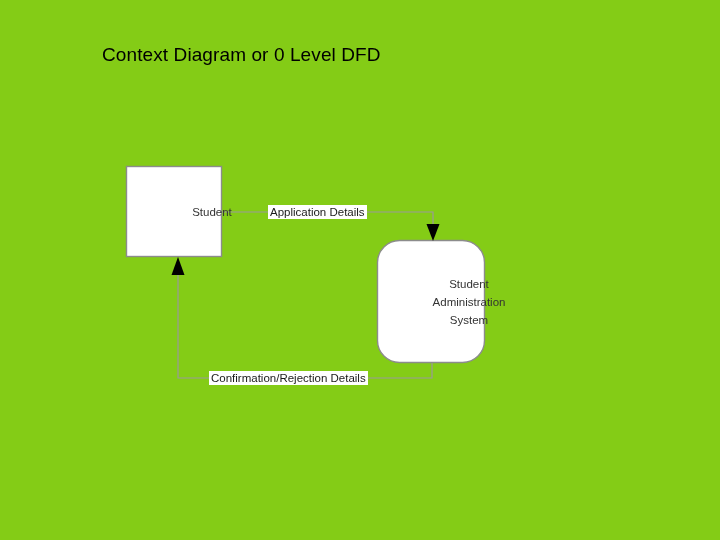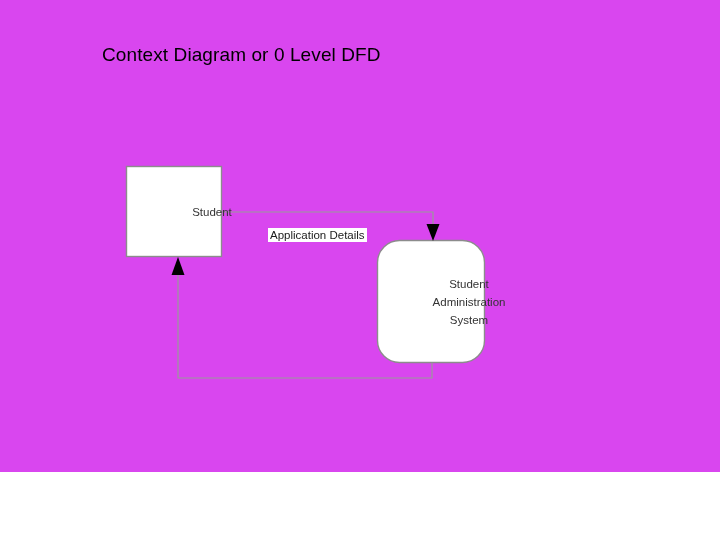--- a/index.html
+++ b/index.html
@@ -6,22 +6,22 @@
     margin: 0;
     padding: 0;
     background: #ffffff;
   }
   body {
     font-family: "Liberation Sans", sans-serif;
   }
   #screenshot {
     position: relative;
     width: 720px;
-    height: 472px;
-    background: #d946ef;
+    height: 540px;
+    background: #84cc16;
     overflow: hidden;
   }
 
   
   .slide-title {
     position: absolute;
     left: 102px;
     top: 42px;
     width: 330px;
     font-size: 19px;
@@ -66,21 +66,20 @@
   
   .flow-label {
     position: absolute;
     color: #1a1a1a;
     background: #ffffff;
     font-family: "Liberation Sans", sans-serif;
     font-size: 11.5px;
     line-height: 14px;
     white-space: nowrap;
     padding: 0 2px;
-    margin-top: 23px;
   }
   #label-application-details {
     left: 268px;
     top: 205px;
   }
   #label-confirmation-details {
     left: 209px;
     top: 371px;
   }
 </style>
@@ -105,14 +104,15 @@
   </svg>
 
   <div class="node-label" id="label-student">Student</div>
 
   <div class="node-label" id="label-sas">Student
 Administration
 System</div>
 
   <div class="flow-label" id="label-application-details">Application Details</div>
 
+  <div class="flow-label" id="label-confirmation-details">Confirmation/Rejection Details</div>
 
 </div>
 
 </body></html>

